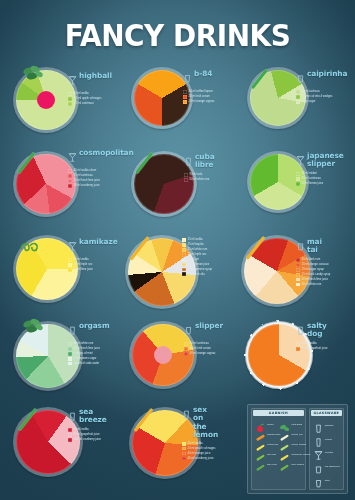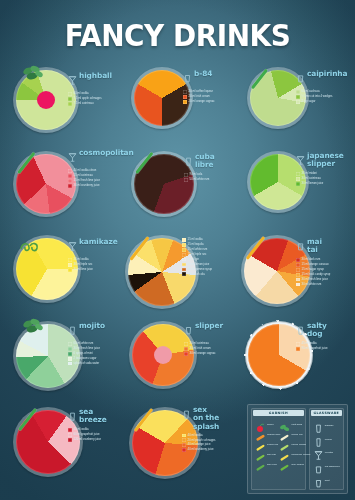--- a/index.html
+++ b/index.html
@@ -412,21 +412,21 @@
             <ellipse cx="8" cy="6" rx="5" ry="3.2" fill="#3f8f4e" transform="rotate(-25 8 6)"></ellipse>
             <ellipse cx="15" cy="4" rx="4.6" ry="3" fill="#4ea25c" transform="rotate(18 15 4)"></ellipse>
             <ellipse cx="12" cy="11" rx="5.4" ry="3.4" fill="#2f7a41" transform="rotate(-8 12 11)"></ellipse>
             <ellipse cx="19" cy="9" rx="4" ry="2.6" fill="#55ab62" transform="rotate(30 19 9)"></ellipse>
           </svg></div>
         <div class="info" style="left: 68px; top: 322px;">
           <div style="display: flex; align-items: flex-start;">
             <span class="glassicon" style="position: relative; display: inline-block; vertical-align: middle; margin-right: 2px;"><svg width="9" height="11" viewBox="0 0 12 14">
                 <path d="M3.4 2.5 L4 12 L8 12 L8.6 2.5 Z" style="fill:none;stroke:#9fc6d4;stroke-width:1.1"></path>
               </svg></span>
-            <span class="dname" style="display: inline-block; vertical-align: middle; max-width: 46px;">mojito</span>
+            <span class="dname" style="display: inline-block; vertical-align: middle; max-width: 46px;">orgasm</span>
           </div>
           <div class="legend">
             <div class="lrow">
               <span class="sw" style="background: rgb(191, 224, 187);"></span>
               <span class="ltxt">60 ml white rum</span>
             </div>
             <div class="lrow">
               <span class="sw" style="background: rgb(143, 208, 154);"></span>
               <span class="ltxt">30 ml fresh lime juice</span>
             </div>
@@ -524,21 +524,21 @@
       </div>
       <div class="cell" style="left: 0px; top: 0px;">
         <div class="glass-rim" style="left: 129px; top: 407px; width: 72px; height: 72px;"></div>
         <div class="pie" style="left: 132px; top: 410px; width: 66px; height: 66px; background: conic-gradient(from -60deg, rgb(250, 224, 92) 0deg, rgb(250, 224, 92) 102.86deg, rgb(245, 163, 42) 102.86deg, rgb(245, 163, 42) 154.29deg, rgb(238, 106, 38) 154.29deg, rgb(238, 106, 38) 257.14deg, rgb(224, 45, 38) 257.14deg, rgb(224, 45, 38) 360deg);"></div>
         <div class="straw" style="background: rgb(242, 178, 36); height: 28.05px; left: 141.9px; top: 406.04px; transform: rotate(38deg);"></div>
         <div class="info" style="left: 182px; top: 406px;">
           <div style="display: flex; align-items: flex-start;">
             <span class="glassicon" style="position: relative; display: inline-block; vertical-align: middle; margin-right: 2px;"><svg width="9" height="11" viewBox="0 0 12 14">
                 <path d="M3.4 2.5 L4 12 L8 12 L8.6 2.5 Z" style="fill:none;stroke:#9fc6d4;stroke-width:1.1"></path>
               </svg></span>
-            <span class="dname" style="display: inline-block; vertical-align: middle; max-width: 46px;">sex on the splash</span>
+            <span class="dname" style="display: inline-block; vertical-align: middle; max-width: 46px;">sex on the lemon</span>
           </div>
           <div class="legend">
             <div class="lrow">
               <span class="sw" style="background: rgb(250, 224, 92);"></span>
               <span class="ltxt">40 ml vodka</span>
             </div>
             <div class="lrow">
               <span class="sw" style="background: rgb(245, 163, 42);"></span>
               <span class="ltxt">20 ml peach schnapps</span>
             </div>

